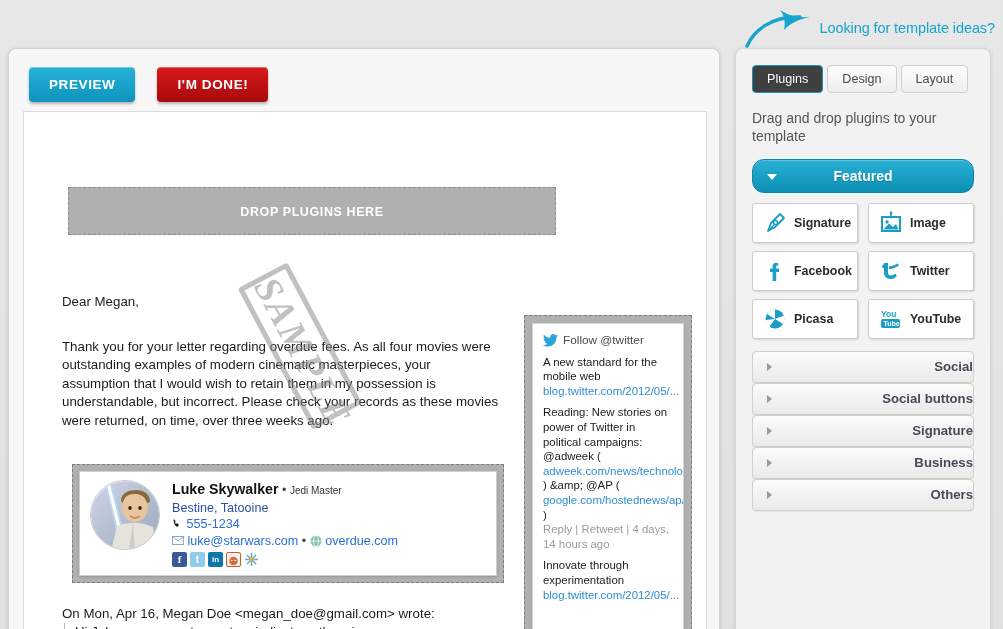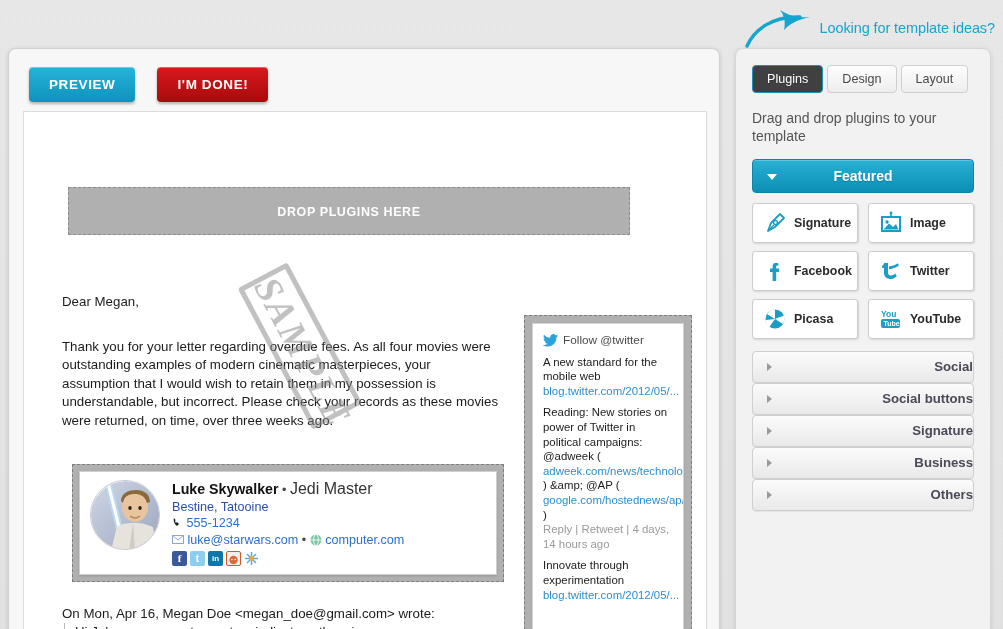--- a/index.html
+++ b/index.html
@@ -66,21 +66,21 @@
     background: #b0b0b0;
     border: 1px dashed #8c8c8c;
     color: #fff;
     font-weight: bold;
     font-size: 12.5px;
     letter-spacing: 0.6px;
     text-align: center;
     line-height: 48px;
     height: 48px;
   }
-  #dropzone-top { position: absolute; left: 44px; top: 75px; width: 562px; }
+  #dropzone-top { position: absolute; left: 44px; top: 75px; width: 488px; }
 
   
   #letter {
     position: absolute; left: 38px; top: 145px; width: 440px;
     color: #1c1c1c; font-size: 13.3px; line-height: 18.6px;
   }
   #letter .salutation { margin-bottom: 26px; margin-top: 36px; }
 
   #watermark {
     position: absolute; left: 196px; top: 206px;
@@ -111,21 +111,21 @@
     box-shadow: 0 1px 2px rgba(0,0,0,0.15);
   }
   #sig-avatar {
     width: 70px; height: 70px; border-radius: 50%;
     flex: 0 0 70px; overflow: hidden;
     border: 1px solid #c8c8d2;
   }
   #sig-info { font-size: 12.6px; line-height: 16.5px; padding-top: 1px; }
   #sig-info .name { font-weight: bold; font-size: 14.2px; color: #111; text-align: center; }
   #sig-info .sep { color: #444; }
-  #sig-info .title { color: #333; font-size: 16px; }
+  #sig-info .title { color: #333; font-size: 10px; }
   #sig-info .loc { color: #2b4fa8; }
   #sig-info a, #sig-info .link { color: #2b6fd4; text-decoration: none; }
   #sig-social { display: flex; gap: 3px; margin-top: 3px; align-items: center; }
   .mini-ico { width: 15px; height: 15px; border-radius: 2px; display: inline-block; }
 
   
   #quote {
     position: absolute; left: 38px; top: 493px; width: 430px;
     font-size: 13.3px; line-height: 18.2px; color: #1c1c1c;
   }
@@ -175,21 +175,21 @@
     border-color: #1695b7;
     text-shadow: 0 1px 1px rgba(0,0,0,0.18);
   }
   #sb-hint {
     color: #555; font-size: 14px; line-height: 18px;
     margin: 16px 0 14px 0;
   }
   #featured-bar {
     background: linear-gradient(#29b0d4, #0c8fb4);
     border: 1px solid #0b85a8;
-    border-radius: 4px;
+    border-radius: 12px;
     height: 34px; line-height: 32px;
     color: #fff; font-weight: bold; font-size: 14px;
     text-align: center; position: relative;
     text-shadow: 0 1px 1px rgba(0,0,0,0.2);
     box-shadow: inset 0 1px 0 rgba(255,255,255,0.25);
     cursor: pointer;
   }
   #featured-bar .caret {
     position: absolute; left: 14px; top: 14px;
     width: 0; height: 0;
@@ -308,21 +308,21 @@
               <rect x="0.5" y="0.5" width="11" height="8" fill="#fff" stroke="#8fa9c8"></rect>
               <path d="M0.5,0.5 L6,5 L11.5,0.5" stroke="#8fa9c8" fill="none"></path>
             </svg>
             <span class="link">luke@starwars.com</span>
             <span class="sep">•</span>
             <svg width="12" height="12" viewBox="0 0 12 12" style="vertical-align:-2px">
               <circle cx="6" cy="6" r="5.5" fill="#7fc3a8"></circle>
               <ellipse cx="6" cy="6" rx="2.4" ry="5.5" fill="none" stroke="#fff" stroke-width="0.8"></ellipse>
               <path d="M0.6,6 H11.4" stroke="#fff" stroke-width="0.8"></path>
             </svg>
-            <span class="link">computer.com</span>
+            <span class="link">overdue.com</span>
           </div>
           <div id="sig-social">
             <span class="mini-ico" style="background:#3b5998;color:#fff;font-size:11px;font-weight:bold;text-align:center;line-height:15px;font-family:'Liberation Serif',serif">f</span>
             <span class="mini-ico" style="background:#8ecdf0;color:#fff;font-size:10px;font-weight:bold;text-align:center;line-height:15px">t</span>
             <span class="mini-ico" style="background:#0e76a8;color:#fff;font-size:8px;font-weight:bold;text-align:center;line-height:15px">in</span>
             <span class="mini-ico" style="background:#f0f0f0;border:1px solid #d05a28;position:relative">
               <svg width="13" height="13" viewBox="0 0 13 13" style="display:block">
                   <circle cx="6.5" cy="8" r="4.2" fill="#d96a3a"></circle>
                   <circle cx="4.8" cy="7.5" r="0.8" fill="#fff"></circle>
                   <circle cx="8.2" cy="7.5" r="0.8" fill="#fff"></circle>

